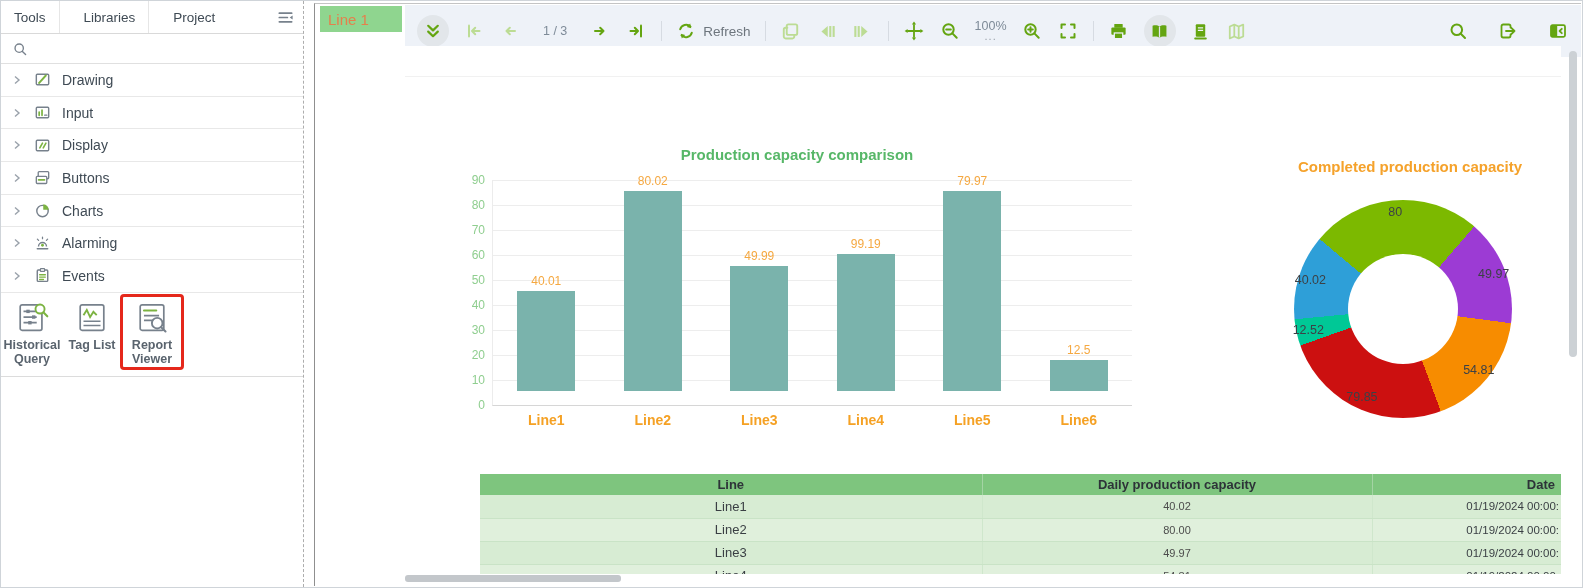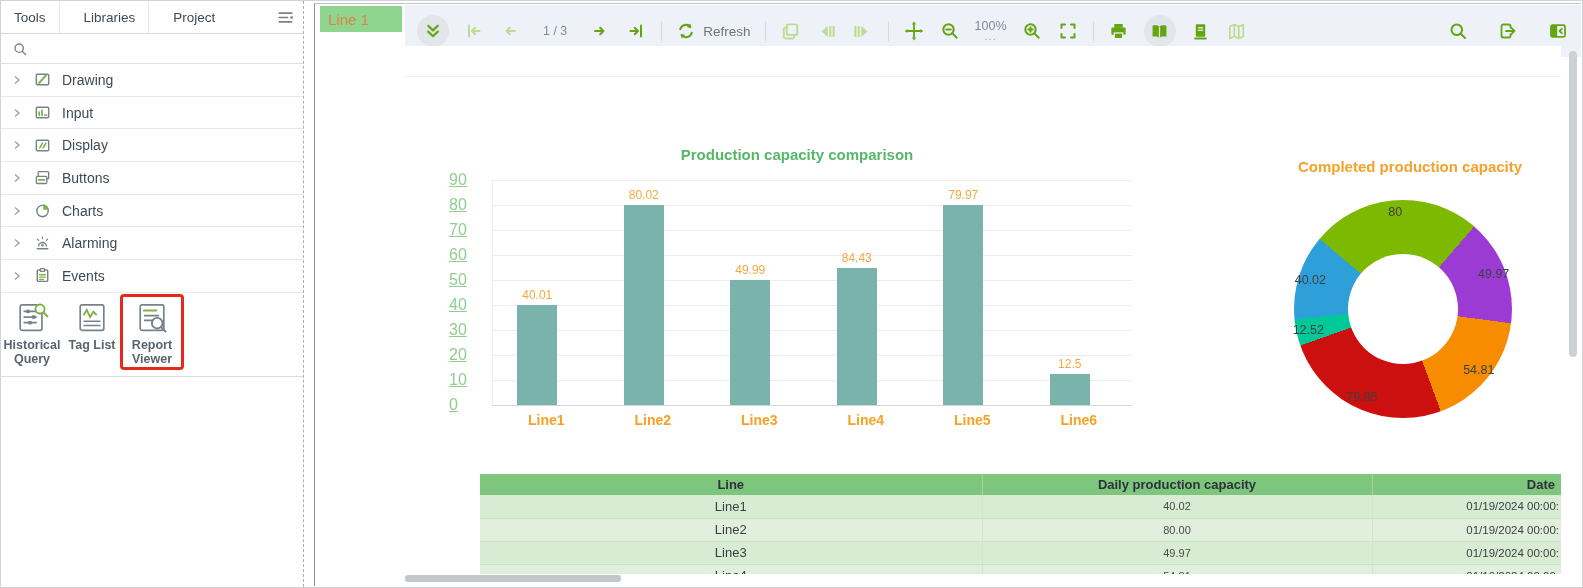--- a/index.html
+++ b/index.html
@@ -40,22 +40,22 @@
   .tb-spacer { flex:1; }
   .g { color:#64A511; } .p { color:#BCDC94; } .gr { color:#77818c; }
 
   
   .content { position:absolute; left:0; top:41px; right:20px; bottom:12px; background:#fff; overflow:hidden; }
   .page-top-line { position:absolute; left:0; top:30px; right:0; height:1px; background:#f1f1f1; }
 
   .bar-title { position:absolute; left:92px; top:100px; width:600px; text-align:center; font-size:15px; font-weight:bold; color:#57B768; }
   .plot { position:absolute; left:87px; top:134px; width:640px; height:226px; border-left:1px solid #ececec; border-bottom:1px solid #d6d6d6; }
   .gridline { position:absolute; left:0; right:0; height:1px; background:#ededed; }
-  .ytick { position:absolute; left:-44px; width:36px; transform:translateY(-50%); font-size:16px; color:#8FCE8F;text-decoration:underline; }
-  .bar { position:absolute; bottom:0; width:40px; background:#7AB3AC; }
+  .ytick { position:absolute; left:-44px; width:36px; text-align:right; transform:translateY(-50%); font-size:12px; color:#8FCE8F; }
+  .bar { position:absolute; bottom:14px; width:58px; background:#7AB3AC; }
   .bar-value { position:absolute; bottom:calc(100% + 3px); left:50%; transform:translateX(-50%); font-size:12px; color:#F5A841; white-space:nowrap; }
   .xcat { position:absolute; top:calc(100% + 7px); transform:translateX(-50%); font-size:14px; font-weight:bold; color:#F5A124; }
 
   .donut-title { position:absolute; left:800px; top:112px; width:410px; text-align:center; font-size:15px; font-weight:bold; color:#F5A22B; }
   .donut { position:absolute; left:889px; top:154px; width:218px; height:218px; border-radius:50%; }
   .donut-hole { position:absolute; left:50%; top:50%; width:110px; height:110px; margin:-55px 0 0 -55px; background:#fff; border-radius:50%; }
   .donut-label { position:absolute; transform:translate(-50%,-50%); font-size:12.5px; color:#3c4146; white-space:nowrap; }
 
   .rtable { position:absolute; left:75px; top:428px; right:0; }
   .rtable table { border-collapse:collapse; width:100%; table-layout:fixed; }
@@ -426,21 +426,21 @@
             <div class="xcat" style="left: 53.25px;">Line1</div>
             <div class="bar" style="left: 130.75px; height: 200.05px;">
               <div class="bar-value">80.02</div>
             </div>
             <div class="xcat" style="left: 159.75px;">Line2</div>
             <div class="bar" style="left: 237.25px; height: 124.975px;">
               <div class="bar-value">49.99</div>
             </div>
             <div class="xcat" style="left: 266.25px;">Line3</div>
             <div class="bar" style="left: 343.75px; height: 137.475px;">
-              <div class="bar-value">84.43</div>
+              <div class="bar-value">99.19</div>
             </div>
             <div class="xcat" style="left: 372.75px;">Line4</div>
             <div class="bar" style="left: 450.25px; height: 199.925px;">
               <div class="bar-value">79.97</div>
             </div>
             <div class="xcat" style="left: 479.25px;">Line5</div>
             <div class="bar" style="left: 556.75px; height: 31.25px;">
               <div class="bar-value">12.5</div>
             </div>
             <div class="xcat" style="left: 585.75px;">Line6</div>

